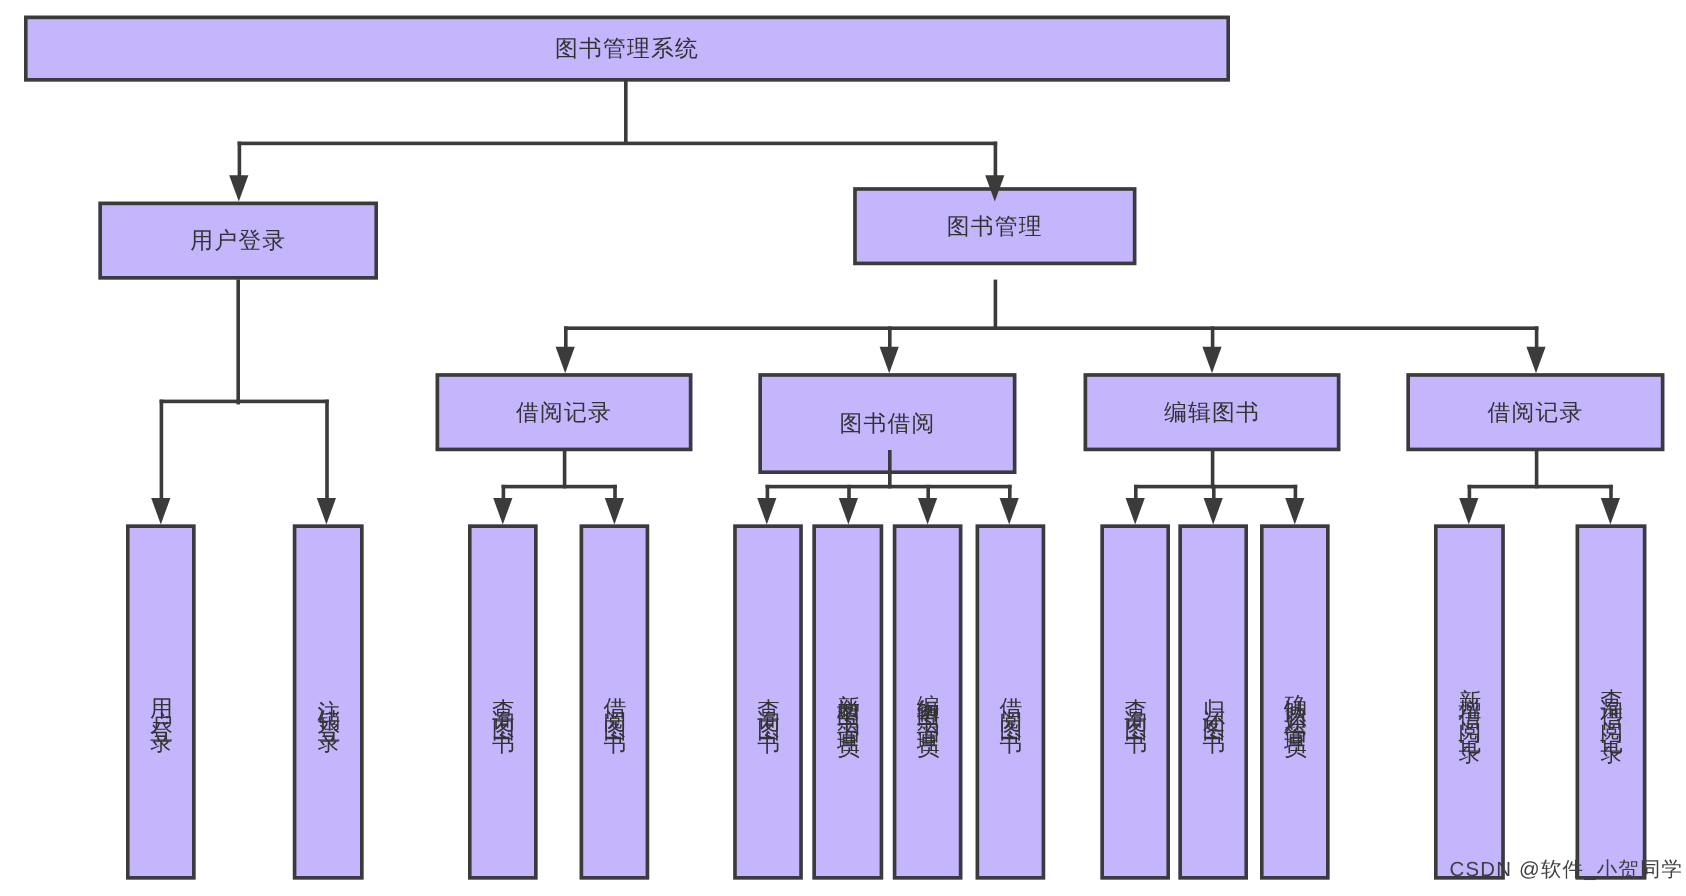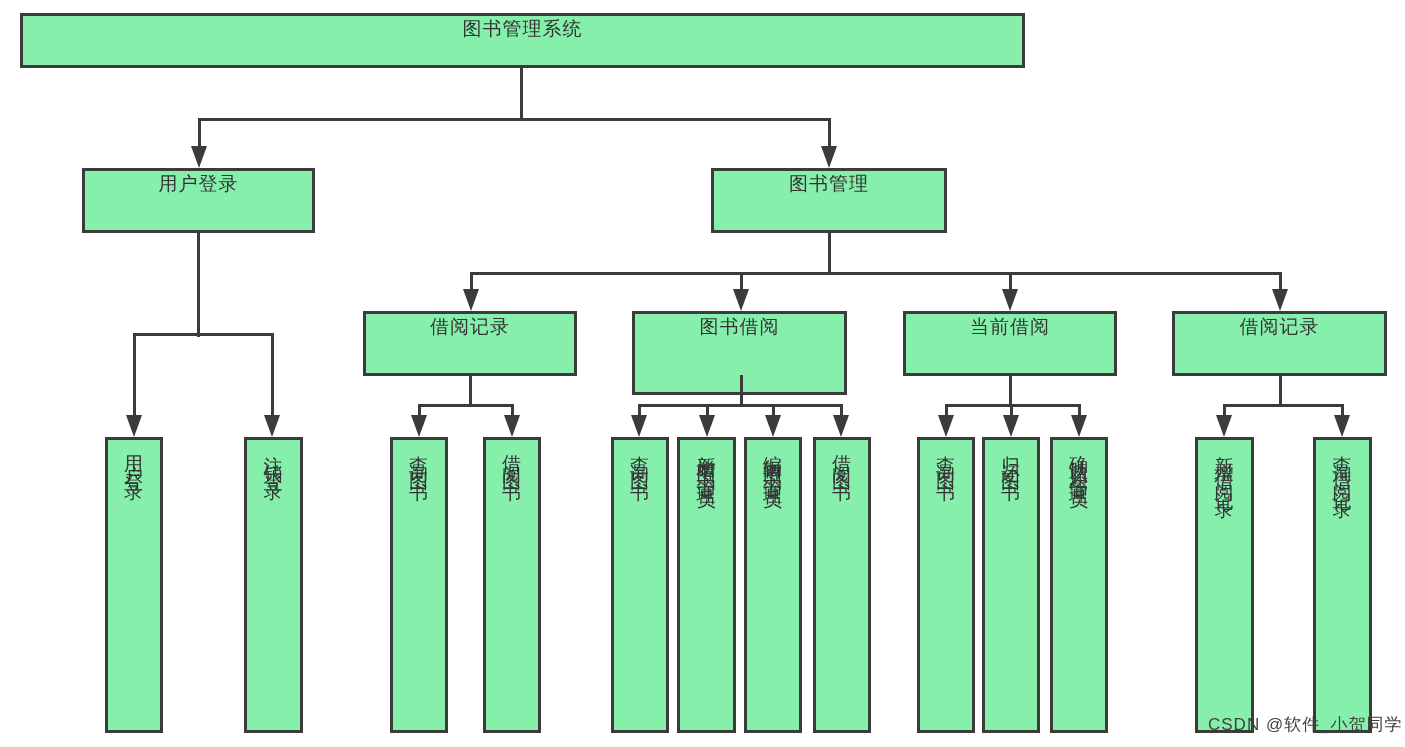--- a/index.html
+++ b/index.html
@@ -1,22 +1,22 @@
 <!DOCTYPE html>
 <html><head>
 <meta charset="utf-8">
 <style>
   html,body{margin:0;padding:0;background:#fff;}
   .canvas{
     position:relative;width:1405px;height:747px;background:#ffffff;overflow:hidden;
     font-family:"Liberation Sans",sans-serif;color:#333333;
   }
   .box{
-    position:absolute;background:#86efac;border:3px solid #3b3b3b;box-sizing:border-box;
-    display:flex;justify-content:center;
+    position:absolute;background:#c4b5fd;border:3px solid #3b3b3b;box-sizing:border-box;
+    display:flex;align-items:center;justify-content:center;
   }
   .box .hlabel{font-size:19px;color:#333333;letter-spacing:1px;white-space:nowrap;}
   .leaf{position:absolute;top:437px;height:296px;width:58px;}
   .leaf .vtext{
     writing-mode:vertical-rl;text-orientation:mixed;
     font-size:19px;letter-spacing:9px;color:#333333;line-height:1;
   }
   .leaf.tight .vtext{letter-spacing:5px;}
   .vl{position:absolute;width:3px;background:#3b3b3b;}
   .hl{position:absolute;height:3px;background:#3b3b3b;}
@@ -35,32 +35,32 @@
 
 <div class="canvas">
 
   <div class="box" style="left:20px;top:13px;width:1005px;height:55px;">
     <span class="hlabel">图书管理系统</span>
   </div>
 
   <div class="box" style="left:82px;top:168px;width:233px;height:65px;">
     <span class="hlabel">用户登录</span>
   </div>
-  <div class="box" style="left:711px;top:168px;width:236px;height:65px;">
+  <div class="box" style="left:711px;top:156px;width:236px;height:65px;">
     <span class="hlabel">图书管理</span>
   </div>
 
   <div class="box" style="left:363px;top:311px;width:214px;height:65px;">
     <span class="hlabel">借阅记录</span>
   </div>
   <div class="box" style="left:632px;top:311px;width:215px;height:84px;">
     <span class="hlabel">图书借阅</span>
   </div>
   <div class="box" style="left:903px;top:311px;width:214px;height:65px;">
-    <span class="hlabel">当前借阅</span>
+    <span class="hlabel">编辑图书</span>
   </div>
   <div class="box" style="left:1172px;top:311px;width:215px;height:65px;">
     <span class="hlabel">借阅记录</span>
   </div>
 
   <div class="box leaf" style="left:105px;">
     <span class="vtext">用户登录</span>
   </div>
   <div class="box leaf" style="left:244px;width:59px;">
     <span class="vtext">注销登录</span>

